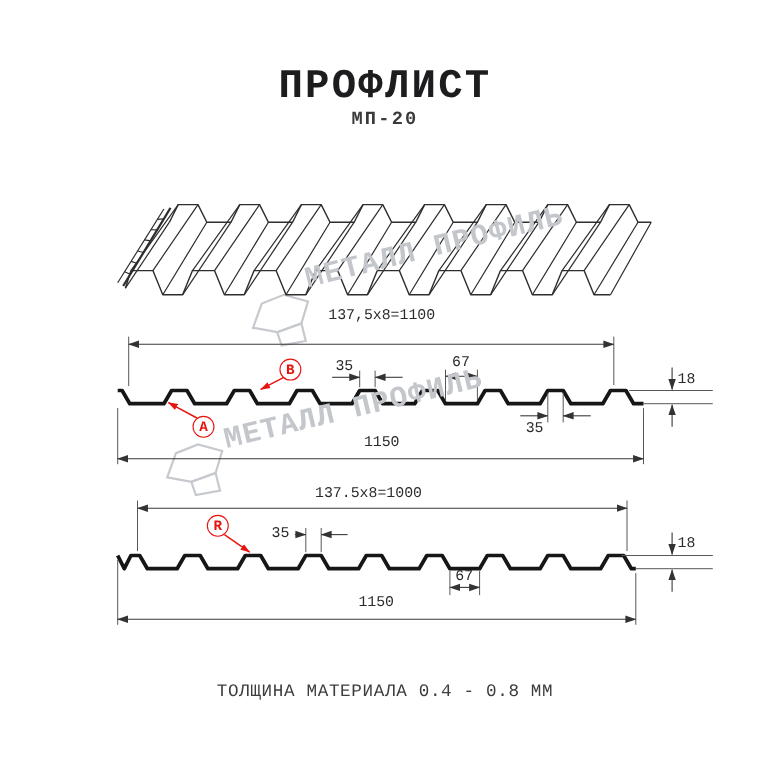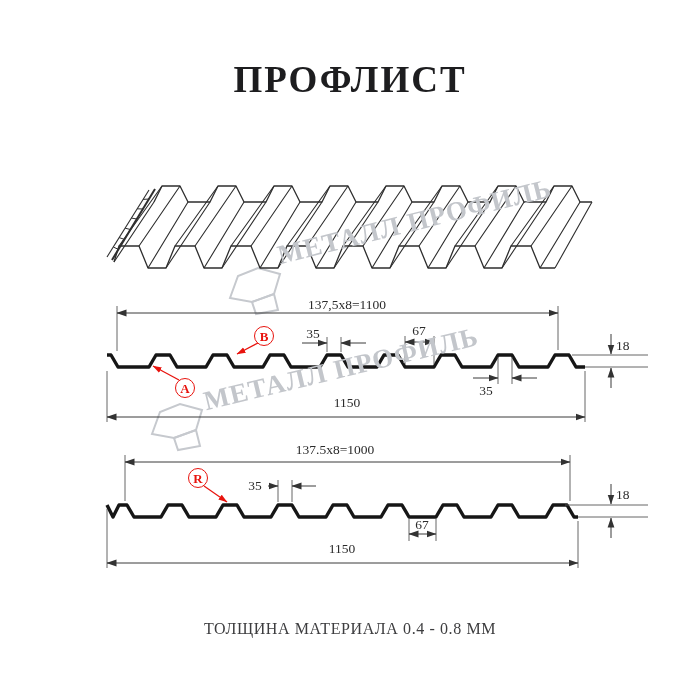--- a/index.html
+++ b/index.html
@@ -1,18 +1,18 @@
 <!DOCTYPE html>
 <html><head>
 <meta charset="utf-8">
 <style>
   html,body{margin:0;padding:0;background:#ffffff;}
   .stage{
     position:relative;width:700px;height:700px;background:#ffffff;overflow:hidden;
-    font-family:Liberation Serif, serif;
+    font-family:Liberation Mono, monospace;
   }
   .abs{position:absolute;}
   .page-title{
     left:0;top:58px;width:700px;text-align:center;
     font-size:37px;font-weight:800;letter-spacing:2px;color:#1d1d1f;
   }
   .page-subtitle{
     left:0;top:100px;width:700px;text-align:center;
     font-size:17px;font-weight:600;letter-spacing:2px;color:#3a3a3c;
   }
@@ -138,25 +138,26 @@
         <line x1="107" y1="563" x2="578" y2="563" marker-start="url(#ma)" marker-end="url(#ma)"></line>
       </g>
 
       <g stroke="#e8130d" stroke-width="1.3" fill="none">
         <line x1="204" y1="486" x2="227" y2="502" marker-end="url(#mr)"></line>
       </g>
     </g>
   </svg>
 
   <div class="abs page-title">ПРОФЛИСТ</div>
+  <div class="abs page-subtitle">МП-20</div>
 
   <div class="abs wm wm1">МЕТАЛЛ ПРОФИЛЬ</div>
   <div class="abs wm wm2">МЕТАЛЛ ПРОФИЛЬ</div>
 
-  <div class="abs dim" style="left:287px;top:298px;width:120px;">137,5x8=1100</div>
+  <div class="abs dim" style="left:287px;top:281px;width:120px;">137,5x8=1100</div>
   <div class="abs dim" style="left:299px;top:327px;width:28px;">35</div>
   <div class="abs dim" style="left:405px;top:324px;width:28px;">67</div>
   <div class="abs dim" style="left:616px;top:339px;">18</div>
   <div class="abs dim" style="left:472px;top:384px;width:28px;">35</div>
   <div class="abs dim" style="left:307px;top:396px;width:80px;">1150</div>
   <div class="abs marker-circle" style="left:254px;top:326px;">B</div>
   <div class="abs marker-circle" style="left:175px;top:378px;">A</div>
 
   <div class="abs dim" style="left:275px;top:443px;width:120px;">137.5x8=1000</div>
   <div class="abs dim" style="left:241px;top:479px;width:28px;">35</div>

